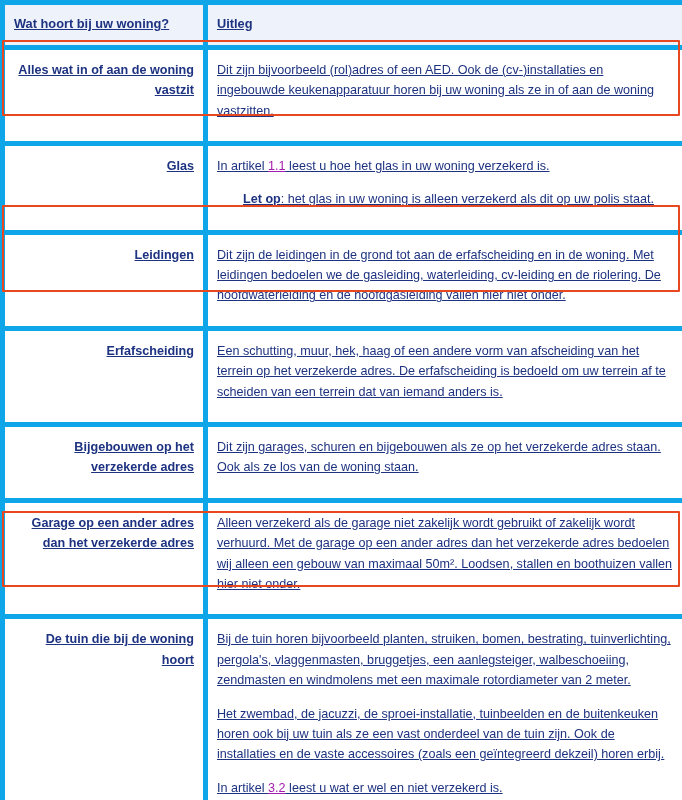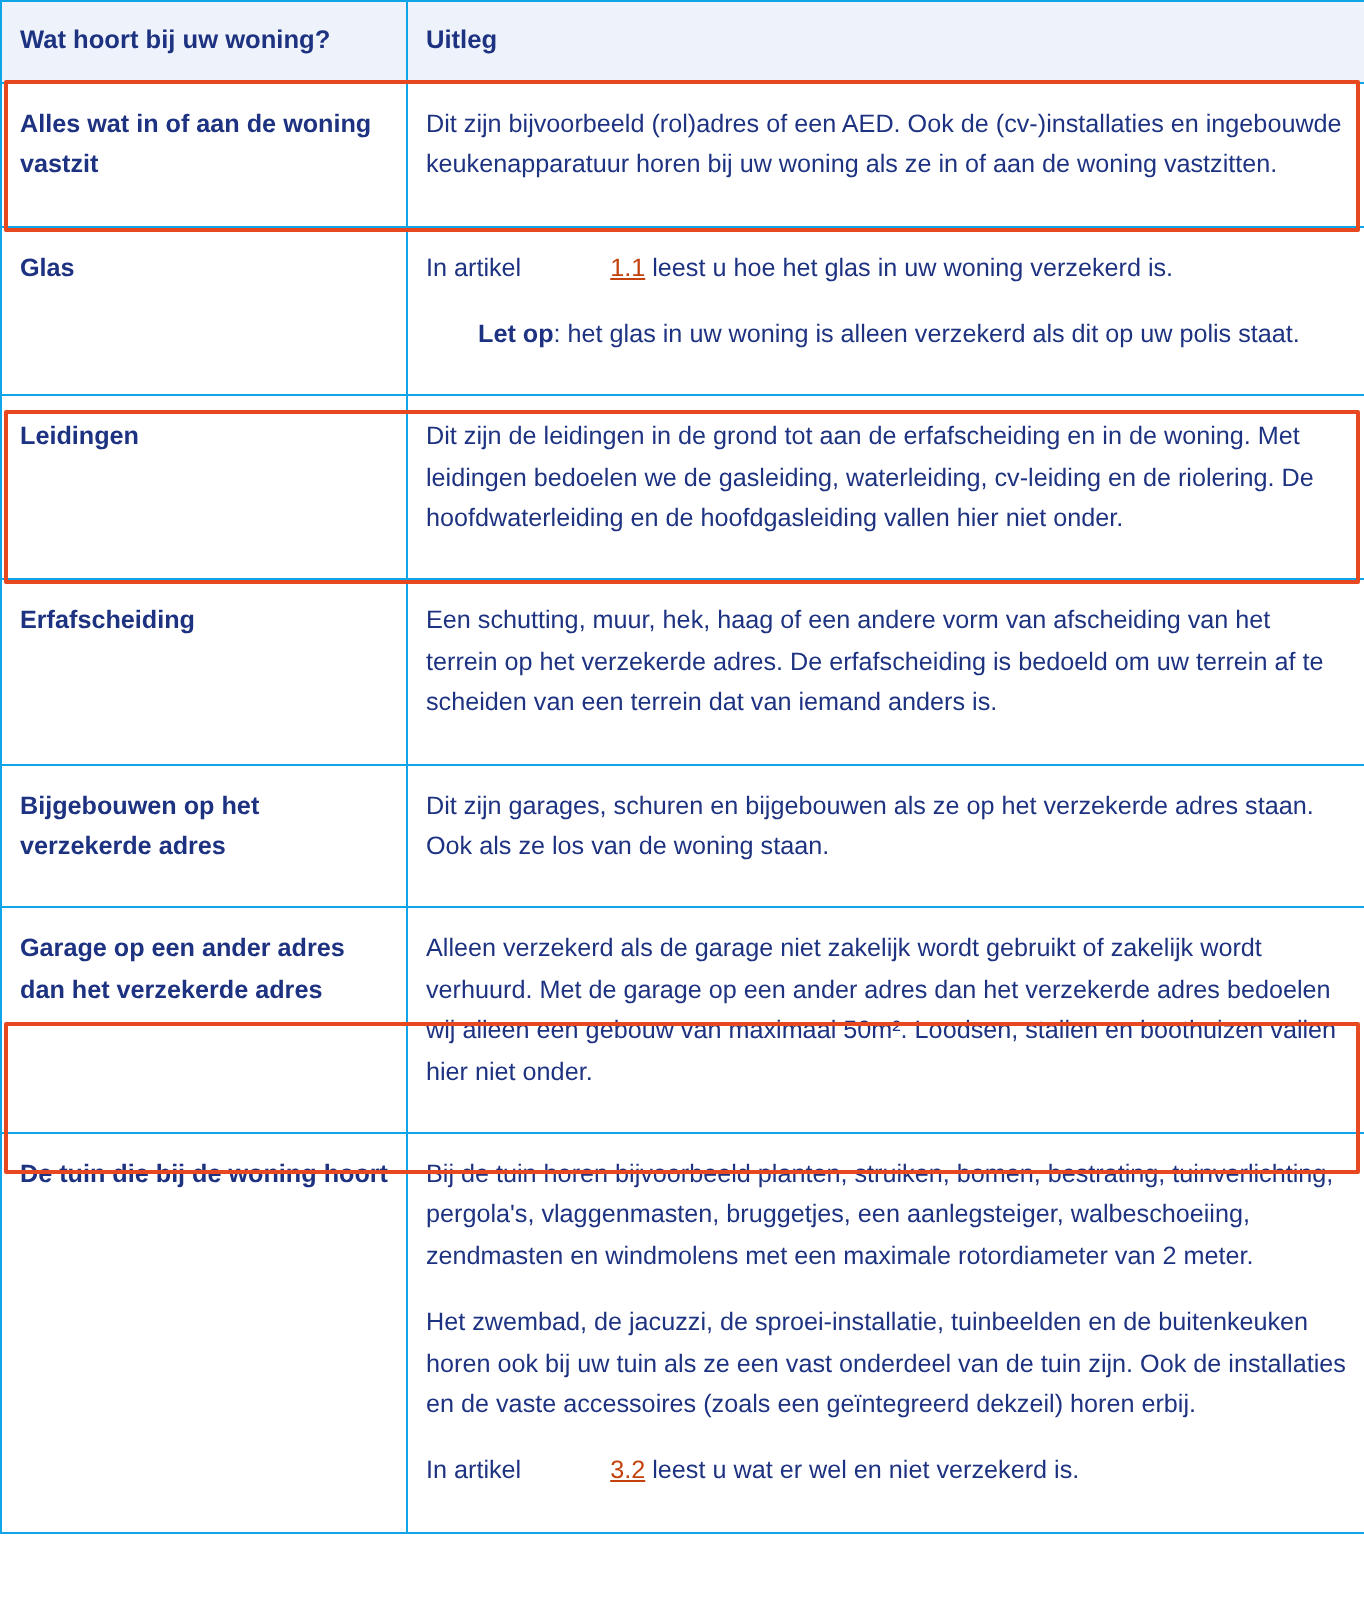--- a/index.html
+++ b/index.html
@@ -20,48 +20,49 @@
     position: relative;
   }
   table.spec {
     border-collapse: collapse;
     width: 682px;
     table-layout: fixed;
   }
   table.spec col.c1 { width: 203px; }
   table.spec col.c2 { width: 479px; }
   table.spec th, table.spec td {
-    border: 1px solid #0ea5e9;
+    border: 5px solid #0ea5e9;
     vertical-align: top;
     padding: 10px 9px 20px 9px;
     font-size: 12.6px;
     line-height: 1.62;
     color: #1d3280;
+    text-decoration: underline;
   }
   table.spec thead th {
     background: #eef2fa;
     font-weight: bold;
     font-size: 12.8px;
     padding-top: 9px;
     padding-bottom: 10px;
     text-align: left;
   }
   table.spec td.term {
     font-weight: bold;
     background: #ffffff;
+    text-align: right;
   }
   table.spec td.desc {
     background: #ffffff;
     font-weight: normal;
   }
   .lnk {
-    color: #c2410c;
+    color: #a21caf;
     text-decoration: underline;
     cursor: pointer;
-    margin-left: 41px;
   }
   .lbl-strong { font-weight: bold; margin-left: 26px; }
   .p + .p { margin-top: 13px; }
   .p { margin: 0; }
   
   .hl-wrap { position: absolute; left: 0; top: 0; width: 682px; height: 800px; pointer-events: none; }
   .hl {
     position: absolute;
     border: 2.5px solid #e8481f;
     box-sizing: border-box;

